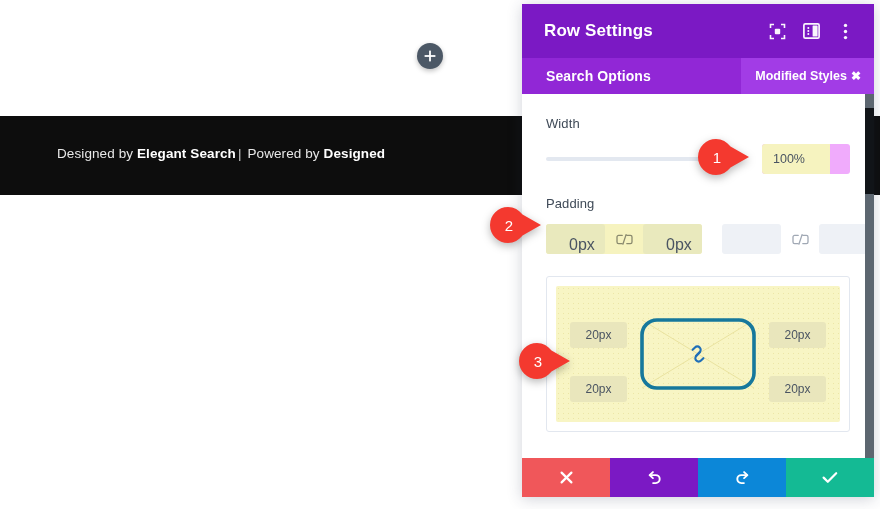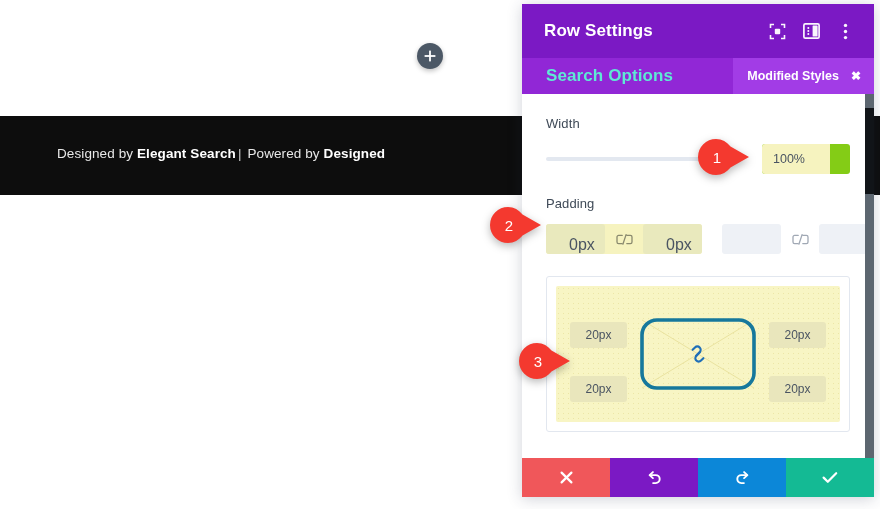--- a/index.html
+++ b/index.html
@@ -61,26 +61,26 @@
   .hicon { width: 18px; height: 18px; display: flex; align-items: center;
            justify-content: center; cursor: pointer; opacity: 0.96; }
   .hicon svg { display: block; }
 
   .panel-search {
     background: #9127d6; height: 36px; flex: 0 0 36px;
     display: flex; align-items: center; position: relative;
     padding-left: 24px;
   }
   .search-placeholder {
-    color: #5eead4; font-size: 17px; font-weight: 700; letter-spacing: 0.1px;
+    color: #ffffff; font-size: 14px; font-weight: 700; letter-spacing: 0.1px;
   }
   .modified-badge {
     position: absolute; right: 0; top: 0; height: 36px;
     background: #a23ce6; color: #ffffff;
-    display: flex; align-items: center; gap: 12px;
+    display: flex; align-items: center; gap: 4px;
     padding: 0 13px 0 14px; cursor: pointer;
   }
   .modified-badge .mb-label { font-size: 12.5px; font-weight: 700; }
   .modified-badge .mb-x { font-size: 12px; font-weight: 700; line-height: 1; }
 
   .panel-body {
     position: relative; flex: 1 1 auto;
     background: #ffffff;
     padding: 22px 24px 0 24px;
     overflow: hidden;
@@ -106,21 +106,21 @@
   .slider-track {
     flex: 1 1 auto; height: 4px; border-radius: 2px;
     background: #e3e8f0; margin-right: 12px;
   }
   .num-field {
     width: 88px; height: 30px; flex: 0 0 88px;
     background: #eef1f6; border-radius: 3px;
     display: flex; align-items: center;
     position: relative; overflow: hidden;
   }
-  .num-field.modified { background: #84cc16; margin-left: 48px; }
+  .num-field.modified { background: #f0abfc; margin-left: 48px; }
   .num-field.modified::before {
     content: ""; position: absolute; left: 0; top: 0;
     width: 68px; height: 100%; background: #f6f3bf;
   }
   .num-field .val {
     position: relative; z-index: 1;
     font-size: 12.5px; color: #4a5462; padding-left: 11px;
   }
 
   

